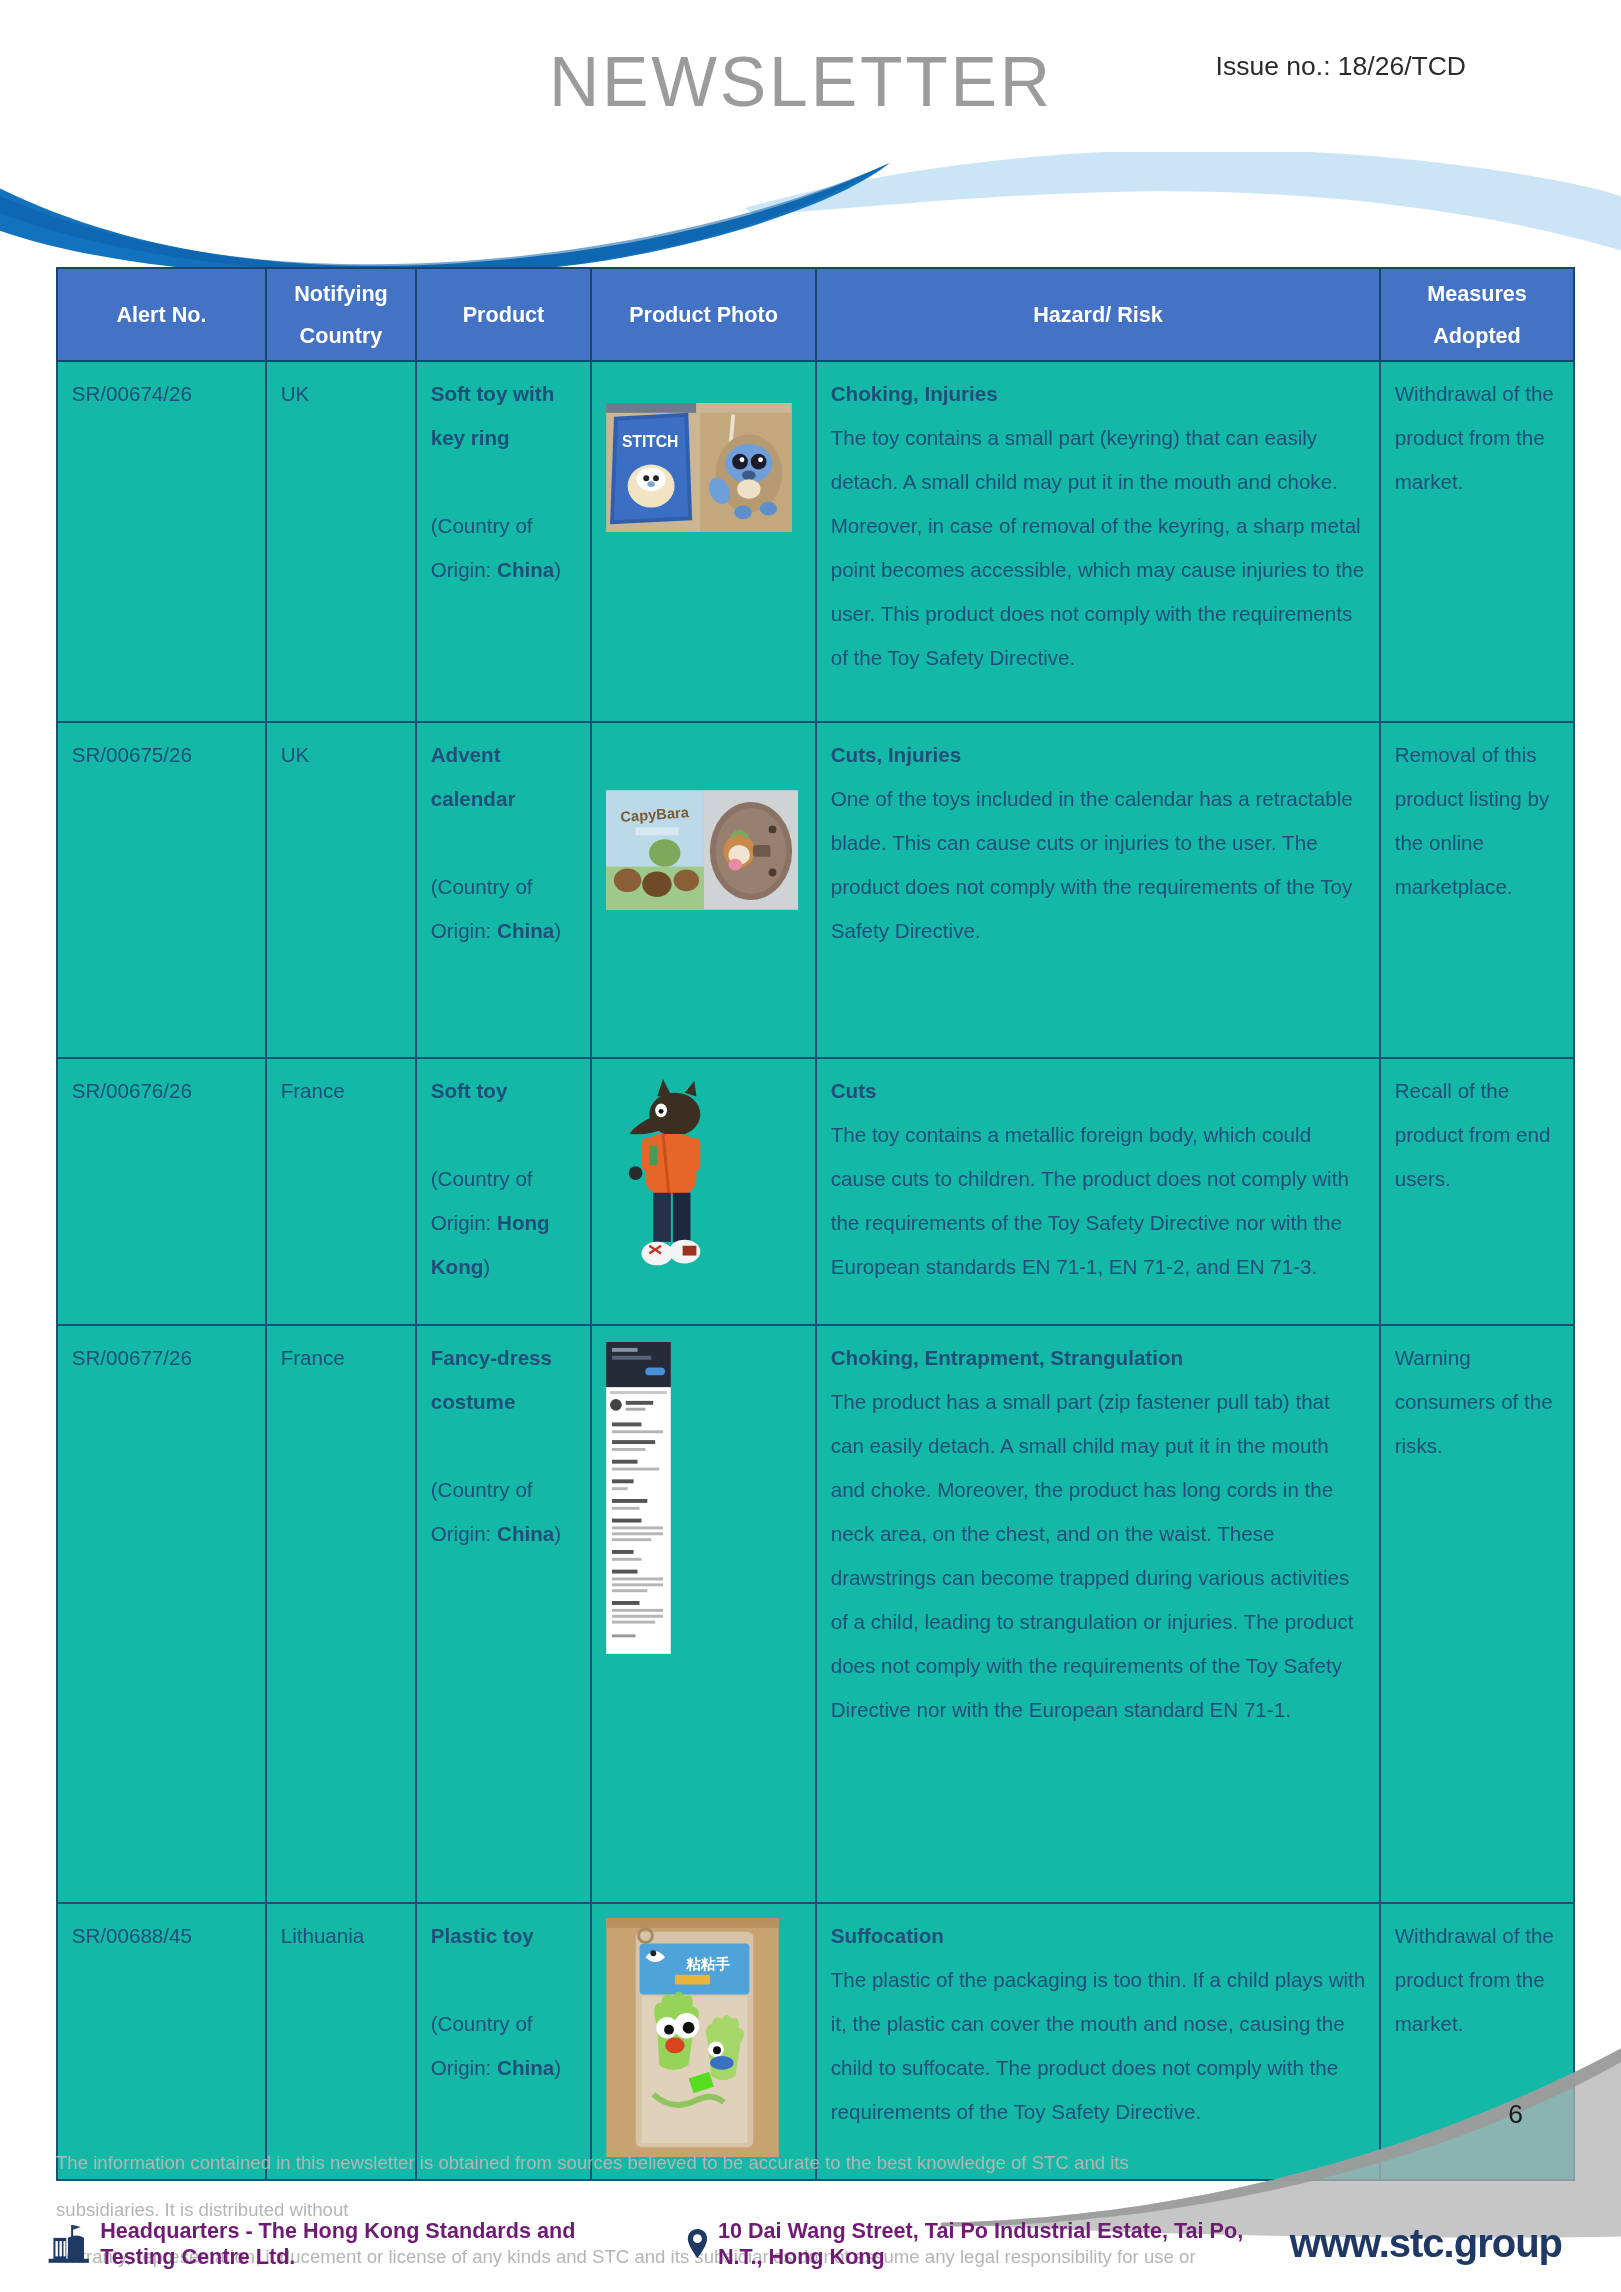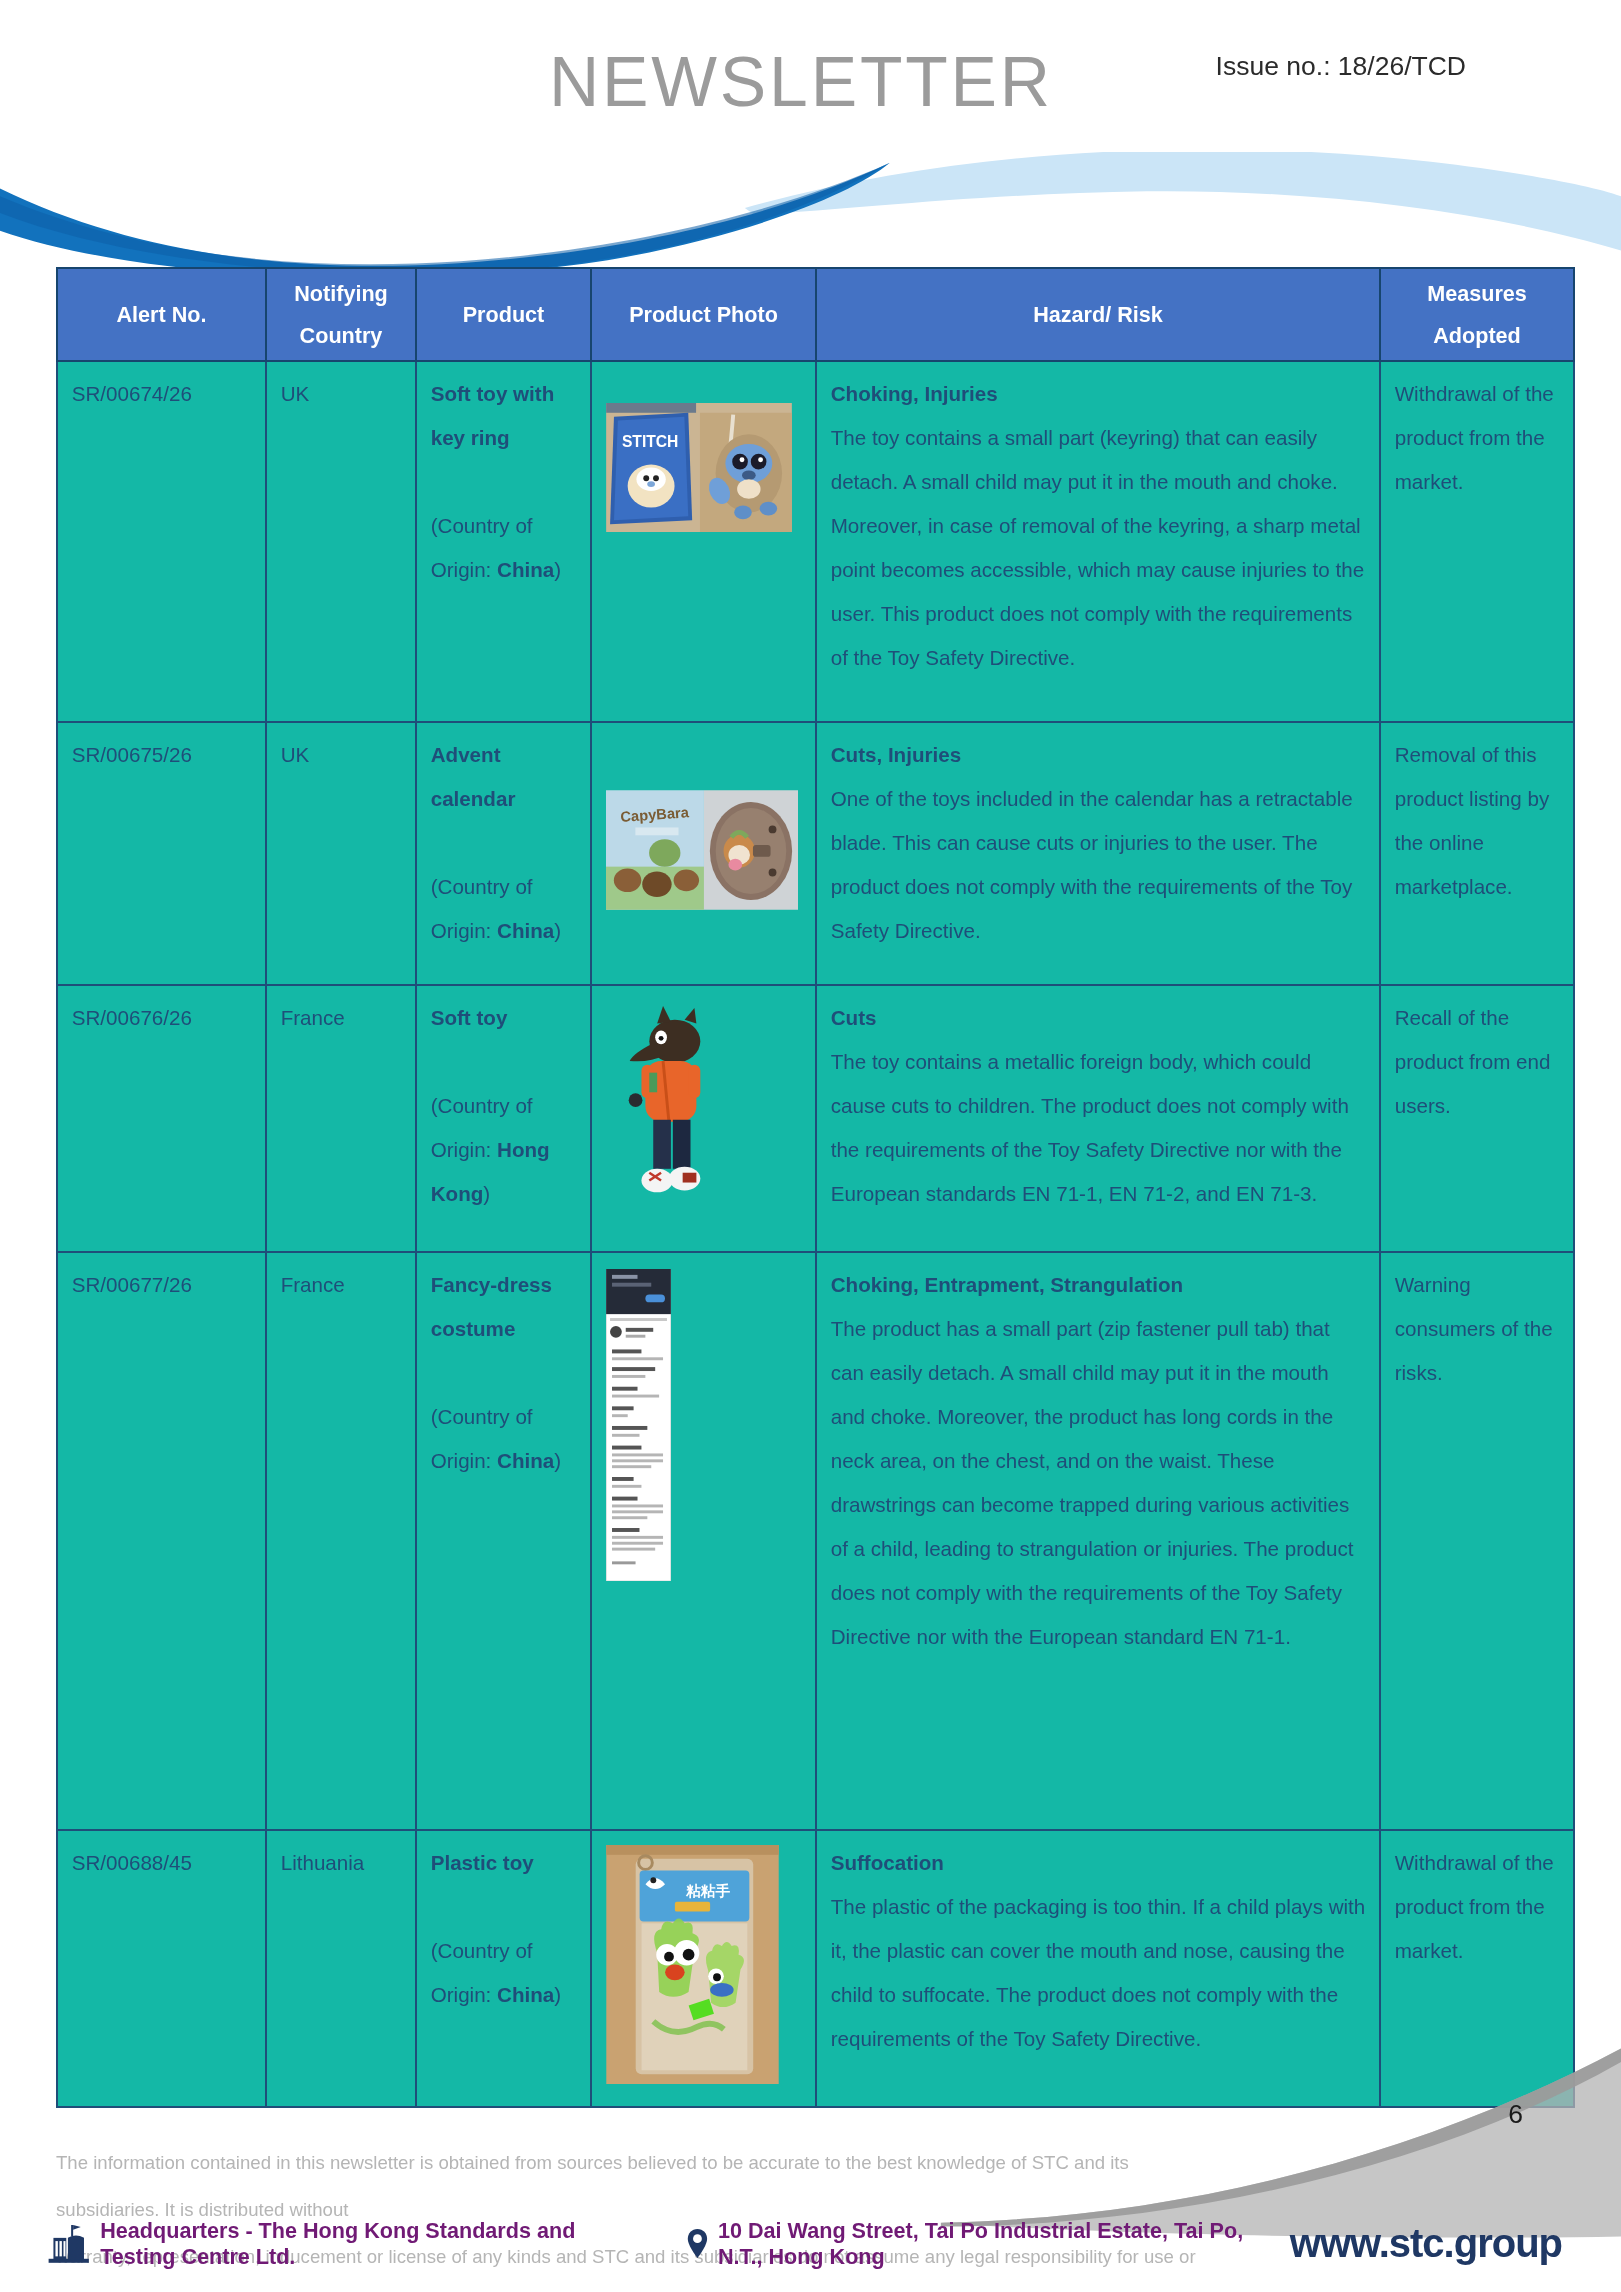--- a/index.html
+++ b/index.html
@@ -41,21 +41,21 @@
     text-align:center; vertical-align:middle; height:93px; line-height:1.9;
     border-color:#17456e;
   }
   table.alerts td {
     vertical-align:top; text-align:left; padding:9.8px 13.7px 7.8px 13.7px;
     line-height:44px; background:#14b8a6;
   }
   td.photo-cell { text-align:center; padding:9.8px 3.9px; }
   .origin-block { margin-top:44px; }
   .hazard-title { font-weight:bold; }
-  tr.r1 td{height:361px} tr.r2 td{height:263px} tr.r3 td{height:267px}
+  tr.r1 td{height:361px} tr.r2 td{height:336px} tr.r3 td{height:267px}
   tr.r4 td{height:578px} tr.r5 td{height:248px}
   .b { font-weight:bold; }
 
   
   .footer-swoosh { position:absolute; left:0; top:2019px; width:1621px; height:235px; }
   .page-number { position:absolute; right:98px; top:2099px; font-size:26.5px; color:#1a1a1a; }
   .disclaimer {
     position:absolute; left:56px; top:2139px; width:1157px;
     color:#b5b5b5; font-size:18.6px; line-height:47px;
   }

